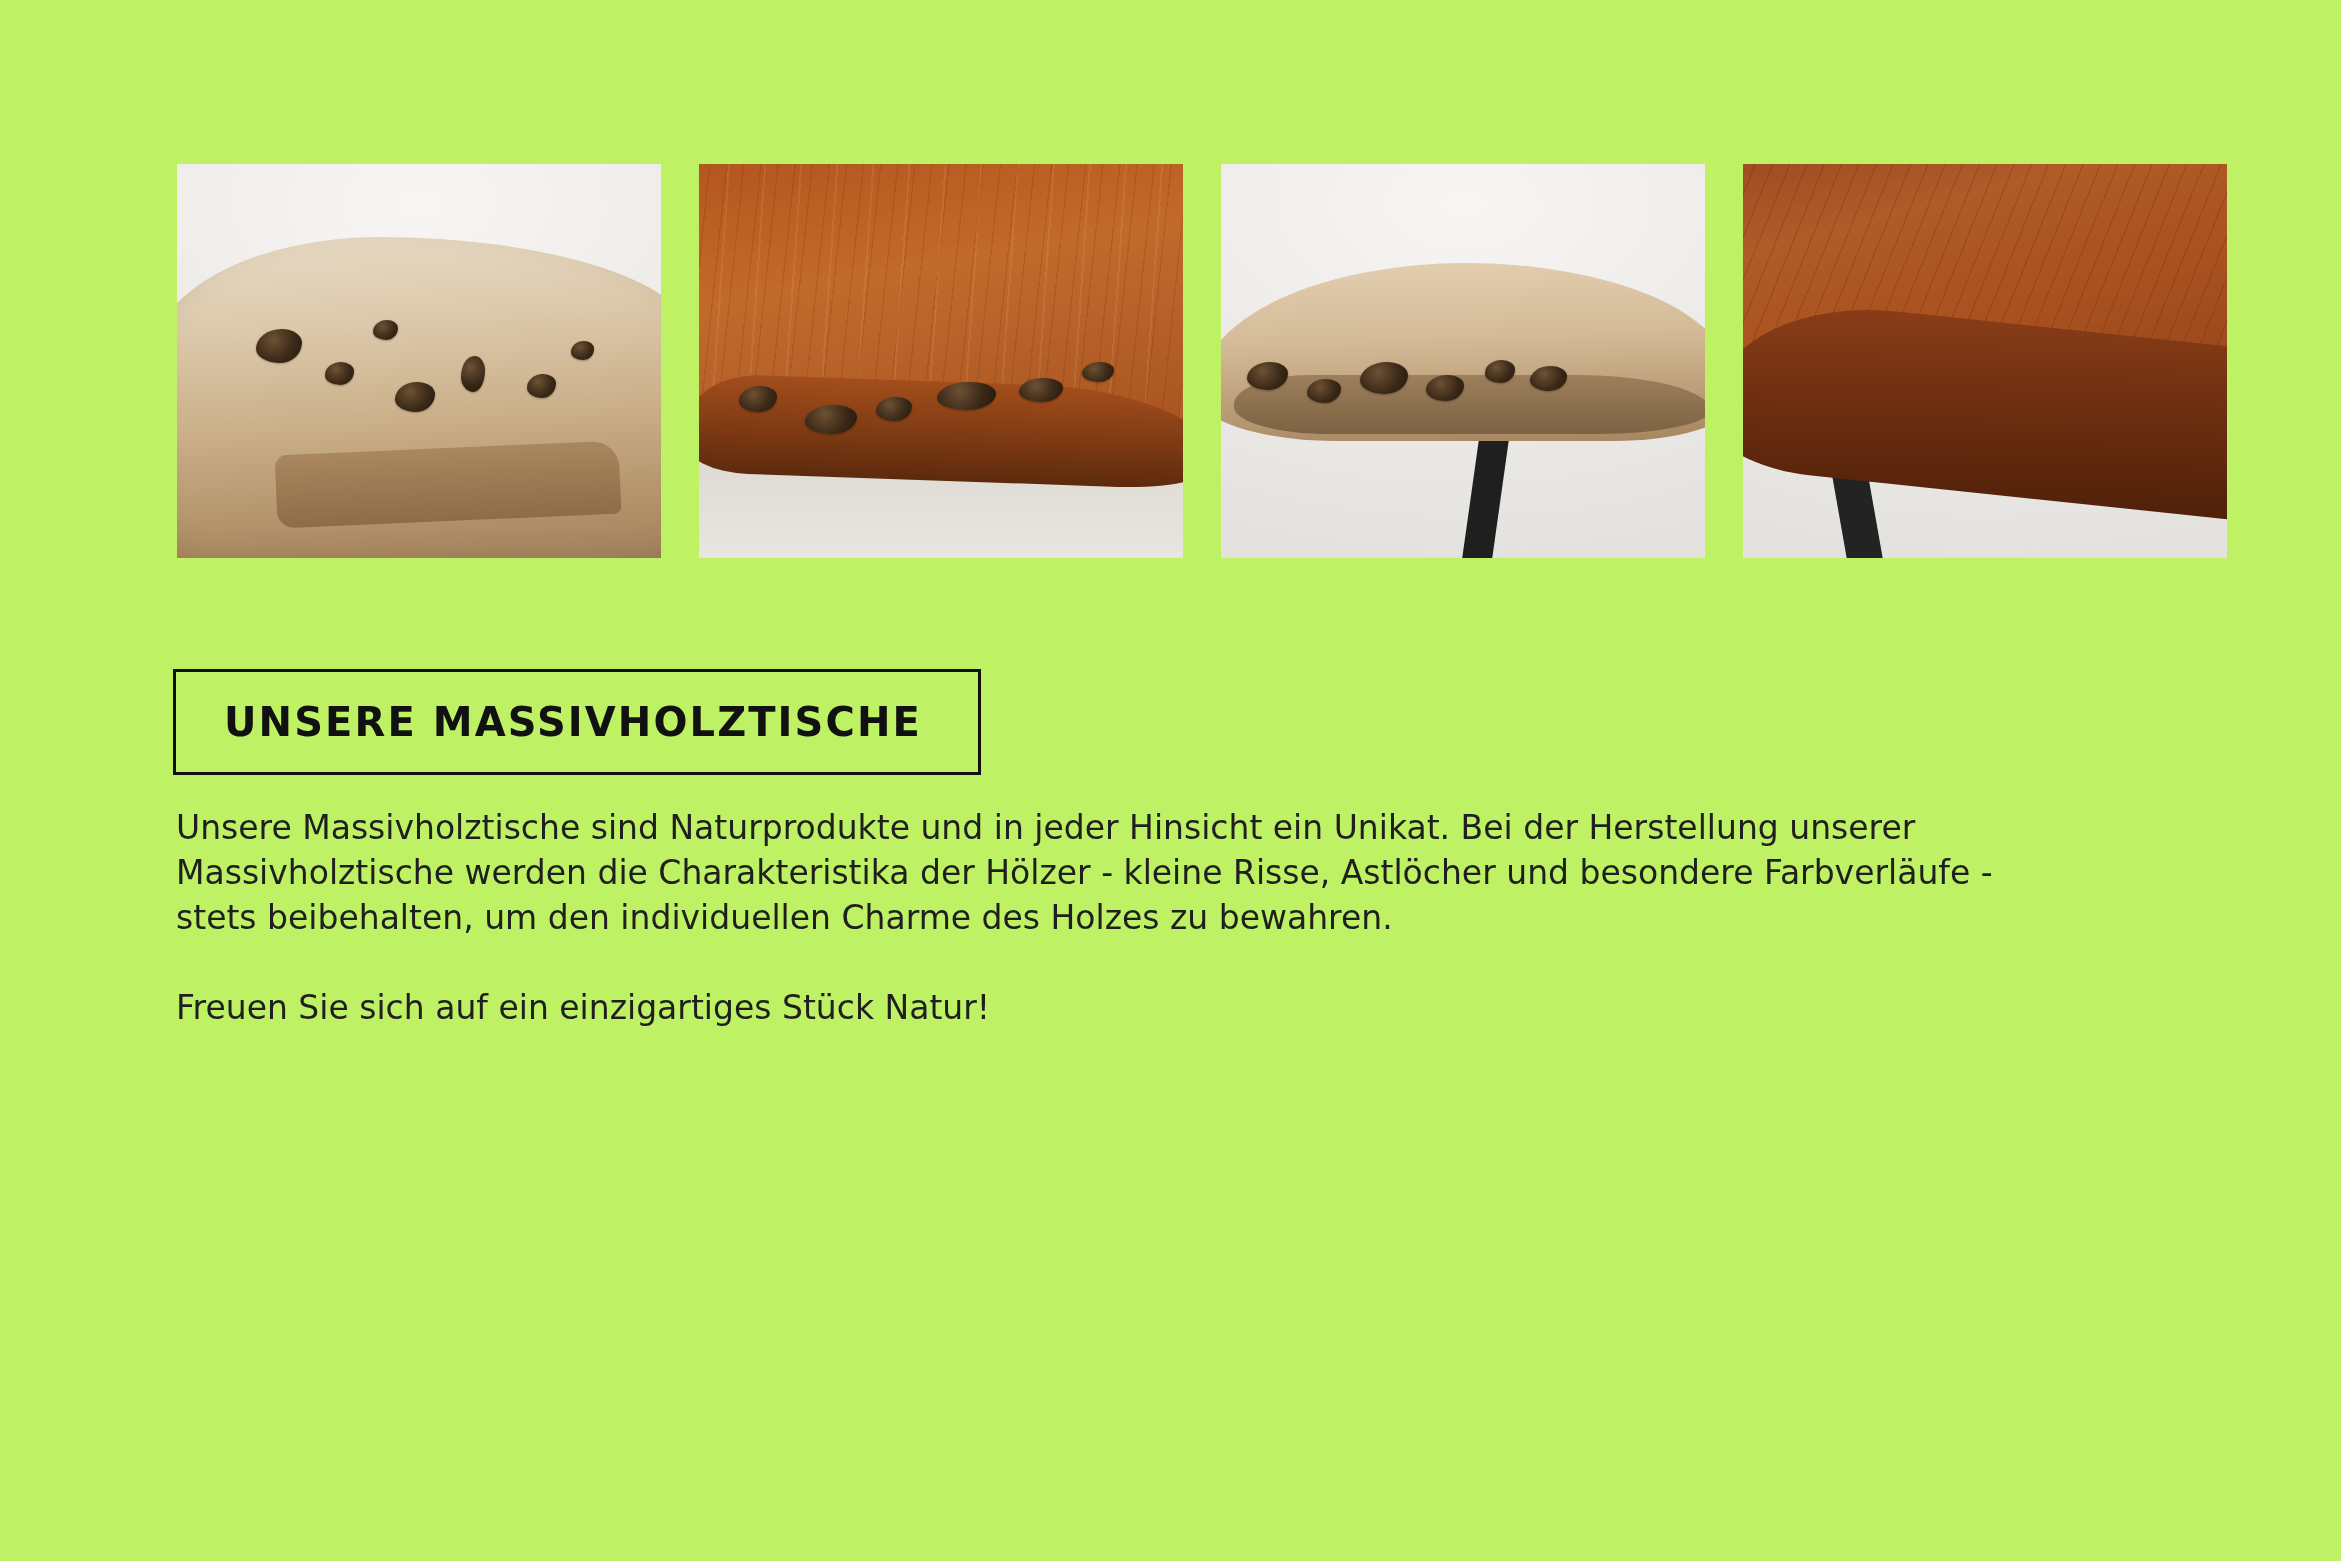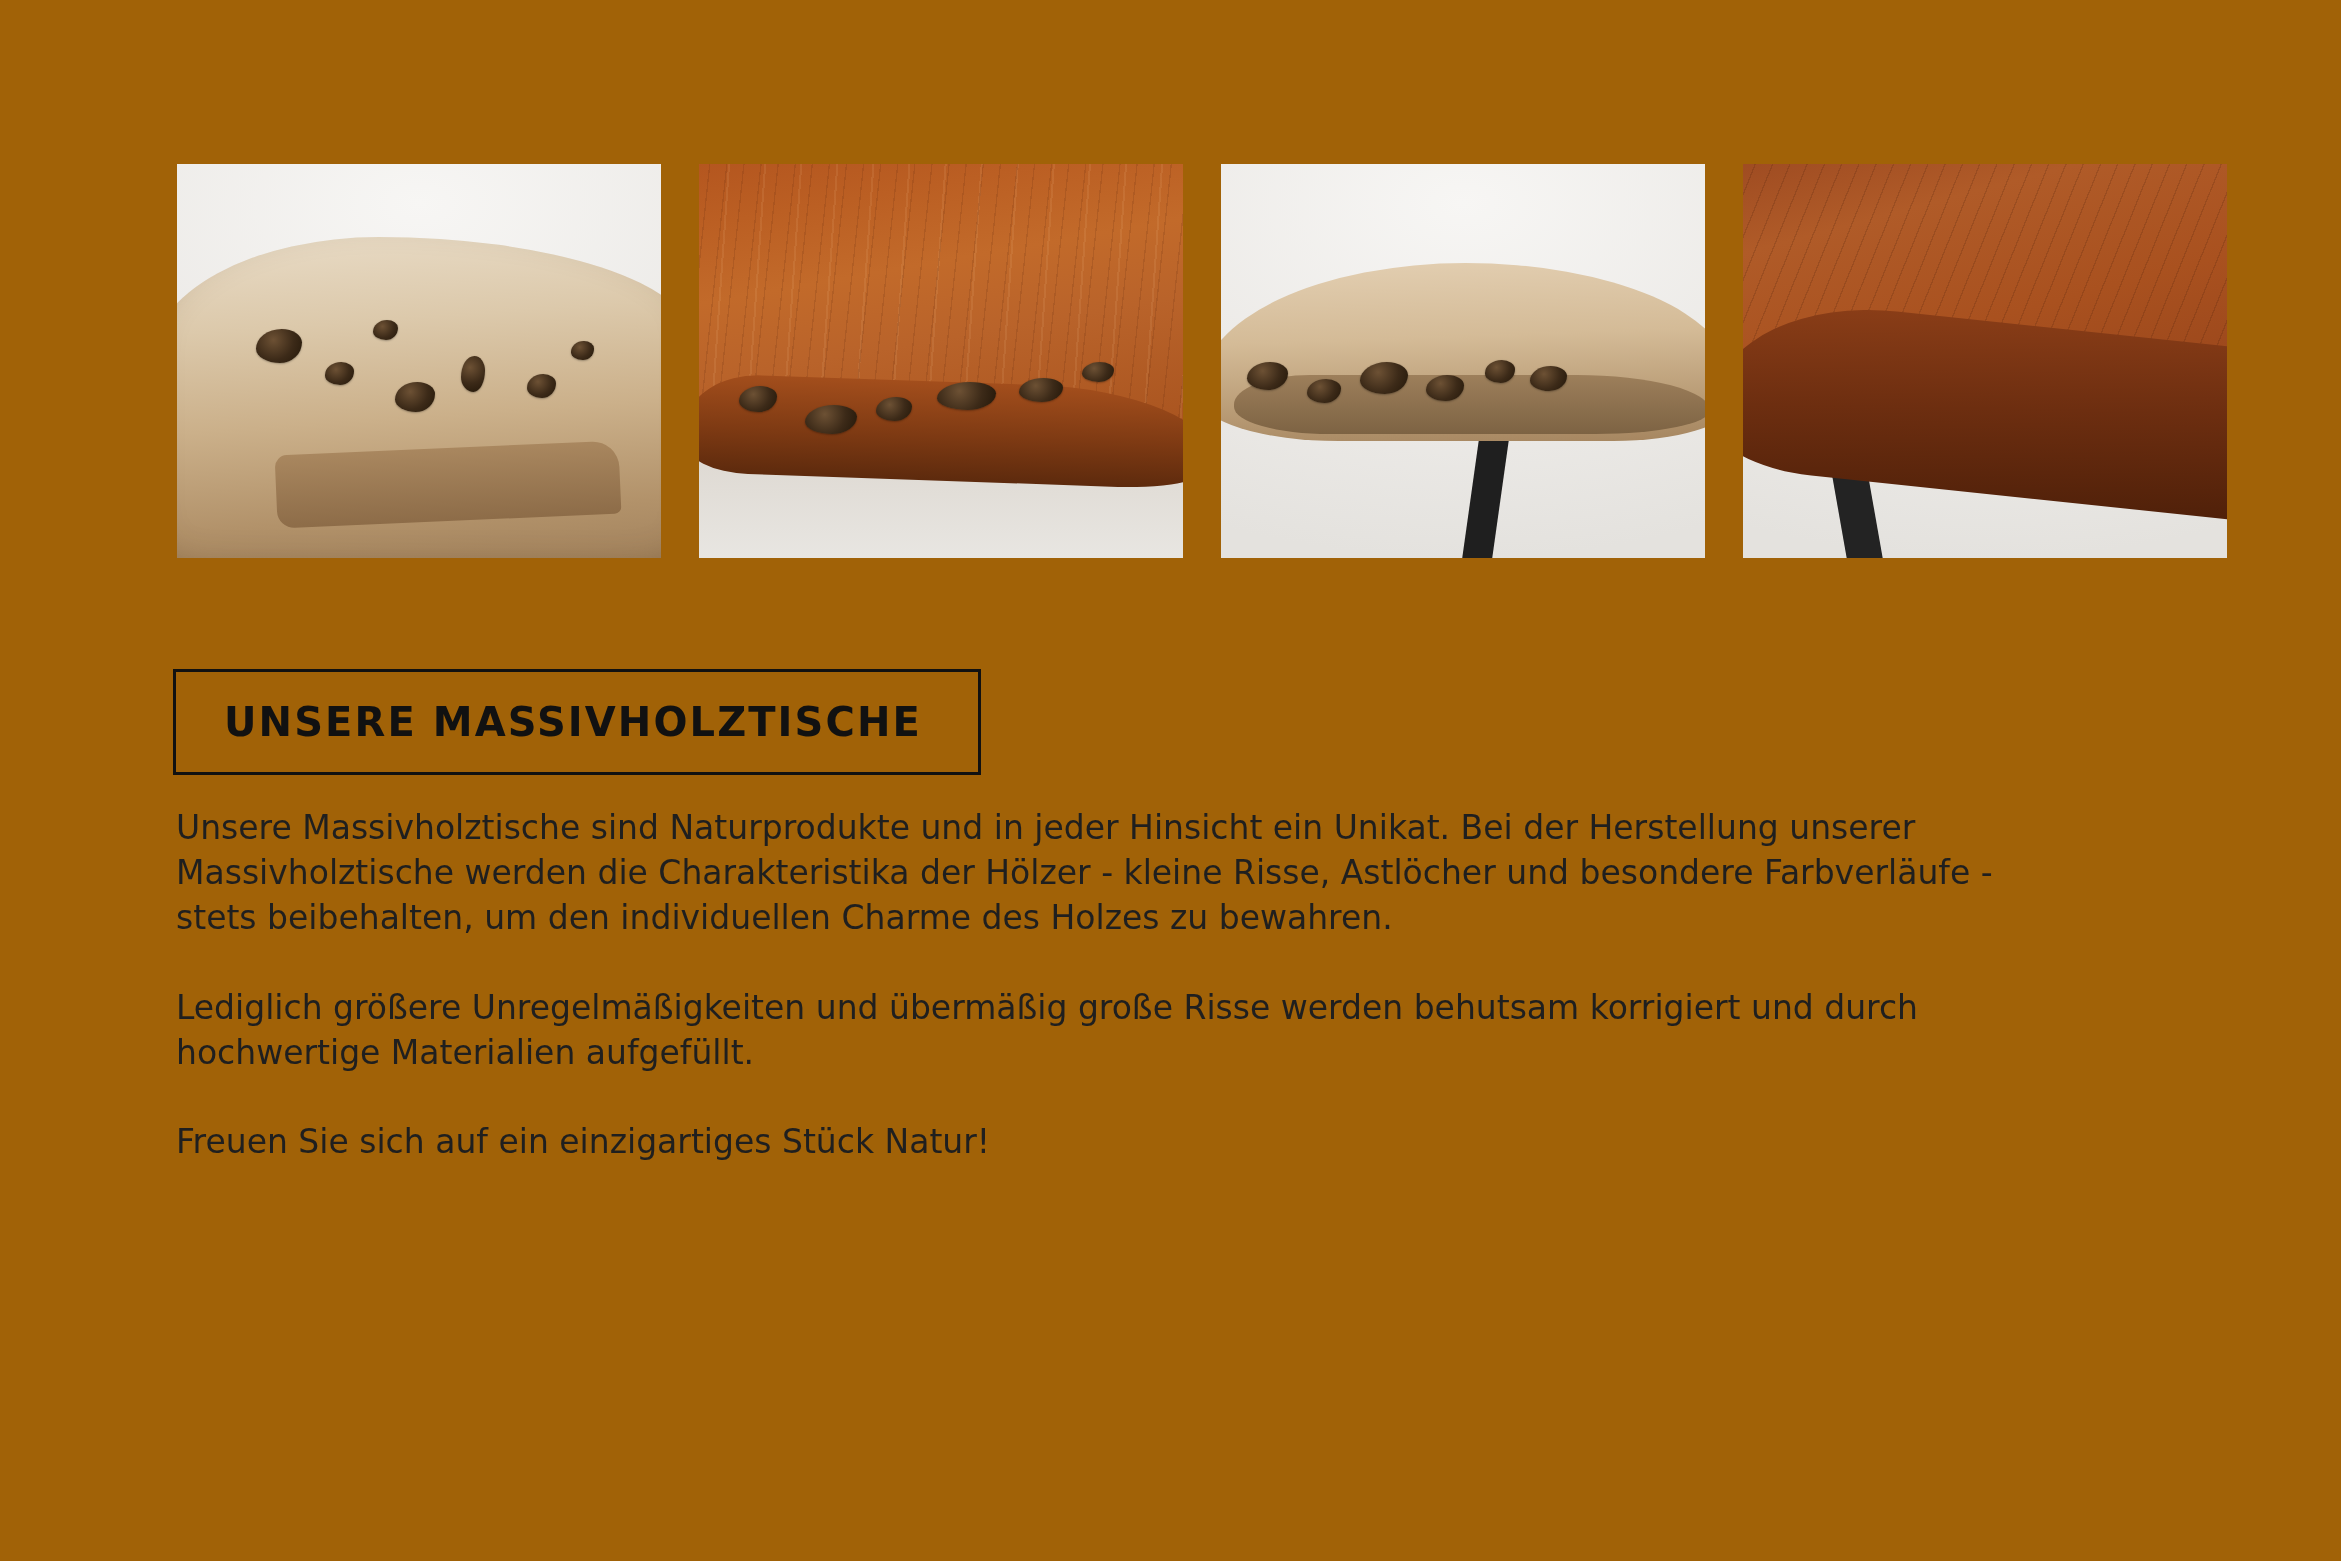--- a/index.html
+++ b/index.html
@@ -12,21 +12,21 @@
     height: 1562px;
     font-family: "Liberation Sans", sans-serif;
     color: #1b1b1b;
     overflow: hidden;
     position: relative;
   }
 
   .page {
     position: absolute;
     inset: 0;
-    background: #a16207;
+    background: #bef264;
   }
 
   
   .gallery {
     position: absolute;
     left: 177px;
     top: 164px;
     width: 2055px;
     height: 394px;
     display: flex;
@@ -278,18 +278,17 @@
     </div>
 
   </div>
 
   <div class="headline-box">
     <div class="headline-text">UNSERE MASSIVHOLZTISCHE</div>
   </div>
 
   <div class="copy">
     <p>Unsere Massivholztische sind Naturprodukte und in jeder Hinsicht ein Unikat. Bei der Herstellung unserer Massivholztische werden die Charakteristika der Hölzer - kleine Risse, Astlöcher und besondere Farbverläufe - stets beibehalten, um den individuellen Charme des Holzes zu bewahren.</p>
-    <p>Lediglich größere Unregelmäßigkeiten und übermäßig große Risse werden behutsam korrigiert und durch hochwertige Materialien aufgefüllt.</p>
     <p>Freuen Sie sich auf ein einzigartiges Stück Natur!</p>
   </div>
 
 </div>
 
 
 </body></html>

